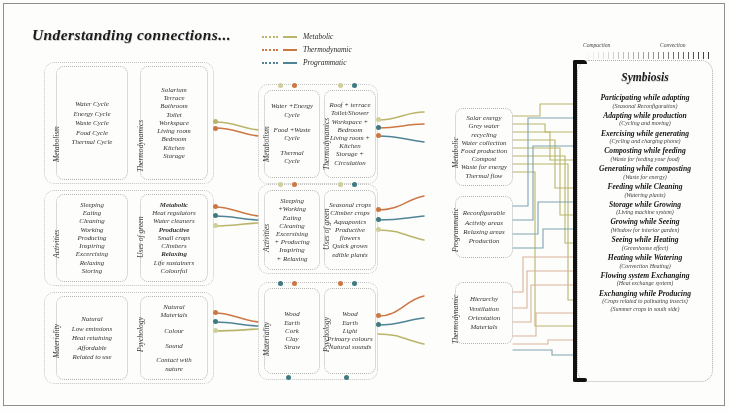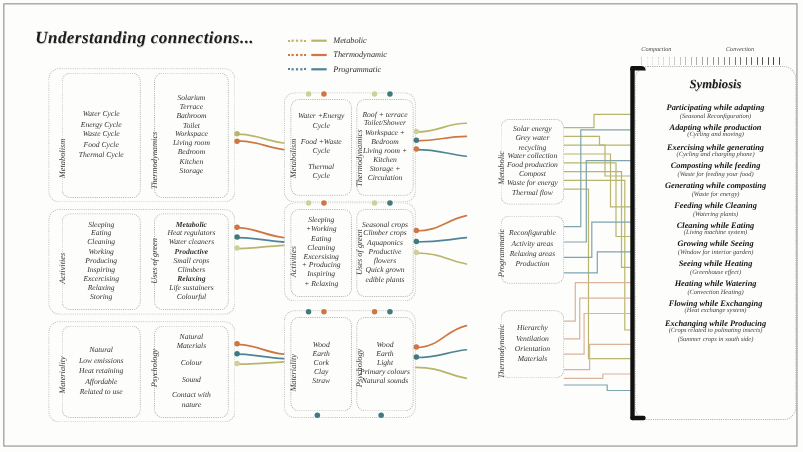--- a/index.html
+++ b/index.html
@@ -24,21 +24,21 @@
   .vlabel{position:absolute;font-style:italic;font-size:7.6px;color:#3a3a3a;white-space:nowrap;
           transform-origin:0 0;transform:rotate(-90deg);}
 
   .items{position:absolute;left:0;right:0;top:0;bottom:0;display:flex;flex-direction:column;
          align-items:center;justify-content:center;}
   .item{font-style:italic;font-size:6.9px;line-height:9.4px;color:#333;white-space:nowrap;text-align:center;}
   .item.b{font-weight:bold;}
   .item.tight{line-height:8.2px;}
 
   
-  #symb-panel{position:absolute;left:577px;top:60px;width:147px;height:322px;border:1px dotted #b0b0b0;border-radius:12px;box-sizing:border-box;}
+  #symb-panel{position:absolute;left:577px;top:60px;width:136px;height:322px;border:1px dotted #b0b0b0;border-radius:12px;box-sizing:border-box;}
   #symb-spine{position:absolute;left:573px;top:60px;width:4px;height:322px;background:#111;border-radius:3px;}
   #symb-spine:before,#symb-spine:after{content:"";position:absolute;left:0;width:14px;height:4px;background:#111;border-radius:2px;}
   #symb-spine:before{top:0;border-radius:3px 6px 0 0;}
   #symb-spine:after{bottom:0;}
   .symb-title{position:absolute;left:0;right:0;top:10px;text-align:center;font-style:italic;font-weight:bold;
               font-size:11.5px;color:#1a1a1a;text-shadow:0.5px 0.5px 0 #d5d5d5;}
   .symb-list{position:absolute;left:4px;right:4px;top:32px;}
   .symb-item{text-align:center;margin-bottom:0.6px;}
   .symb-h{font-style:italic;font-weight:bold;font-size:7.6px;line-height:9.6px;color:#141414;white-space:nowrap;}
   .symb-s{font-style:italic;font-size:5.9px;line-height:7.6px;color:#3c3c3c;white-space:nowrap;}
@@ -355,37 +355,37 @@
         </div>
         <div class="symb-item">
           <div class="symb-h">Generating while composting</div>
           <div class="symb-s">(Waste for energy)</div>
         </div>
         <div class="symb-item">
           <div class="symb-h">Feeding while Cleaning</div>
           <div class="symb-s">(Watering plants)</div>
         </div>
         <div class="symb-item">
-          <div class="symb-h">Cleaning while Eating</div>
+          <div class="symb-h">Storage while Growing</div>
           <div class="symb-s">(Living machine system)</div>
         </div>
         <div class="symb-item">
           <div class="symb-h">Growing while Seeing</div>
           <div class="symb-s">(Window for interior garden)</div>
         </div>
         <div class="symb-item">
           <div class="symb-h">Seeing while Heating</div>
           <div class="symb-s">(Greenhouse effect)</div>
         </div>
         <div class="symb-item">
           <div class="symb-h">Heating while Watering</div>
           <div class="symb-s">(Convection Heating)</div>
         </div>
         <div class="symb-item">
-          <div class="symb-h">Flowing while Exchanging</div>
+          <div class="symb-h">Flowing system Exchanging</div>
           <div class="symb-s">(Heat exchange system)</div>
         </div>
         <div class="symb-item">
           <div class="symb-h">Exchanging while Producing</div>
           <div class="symb-s">(Crops related to polinating insects)</div>
         </div>
         <div class="symb-item">
           <div class="symb-s">(Summer crops in south side)</div>
         </div>
       </div>

